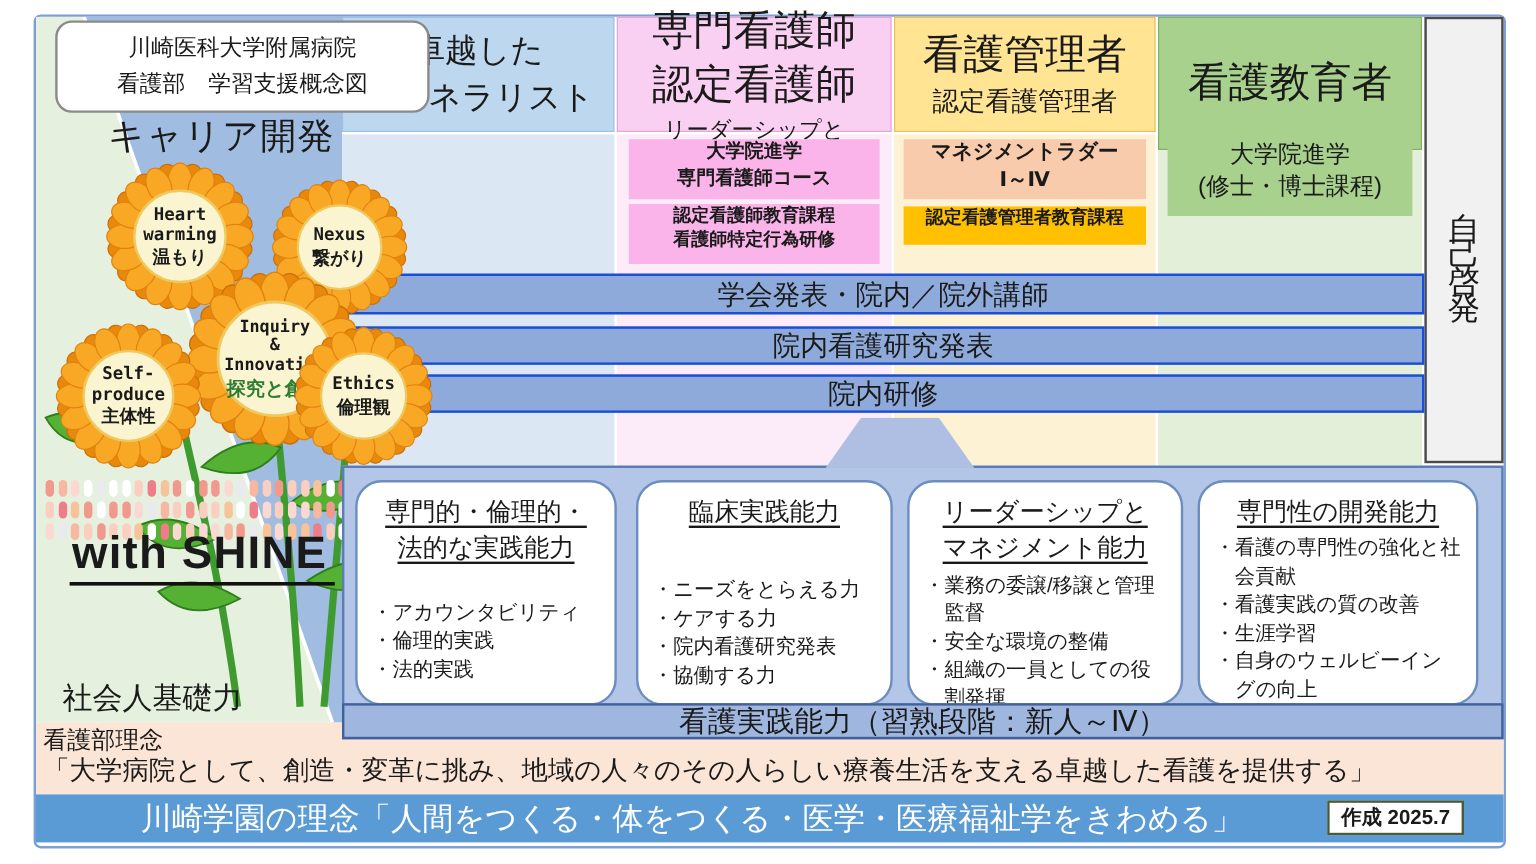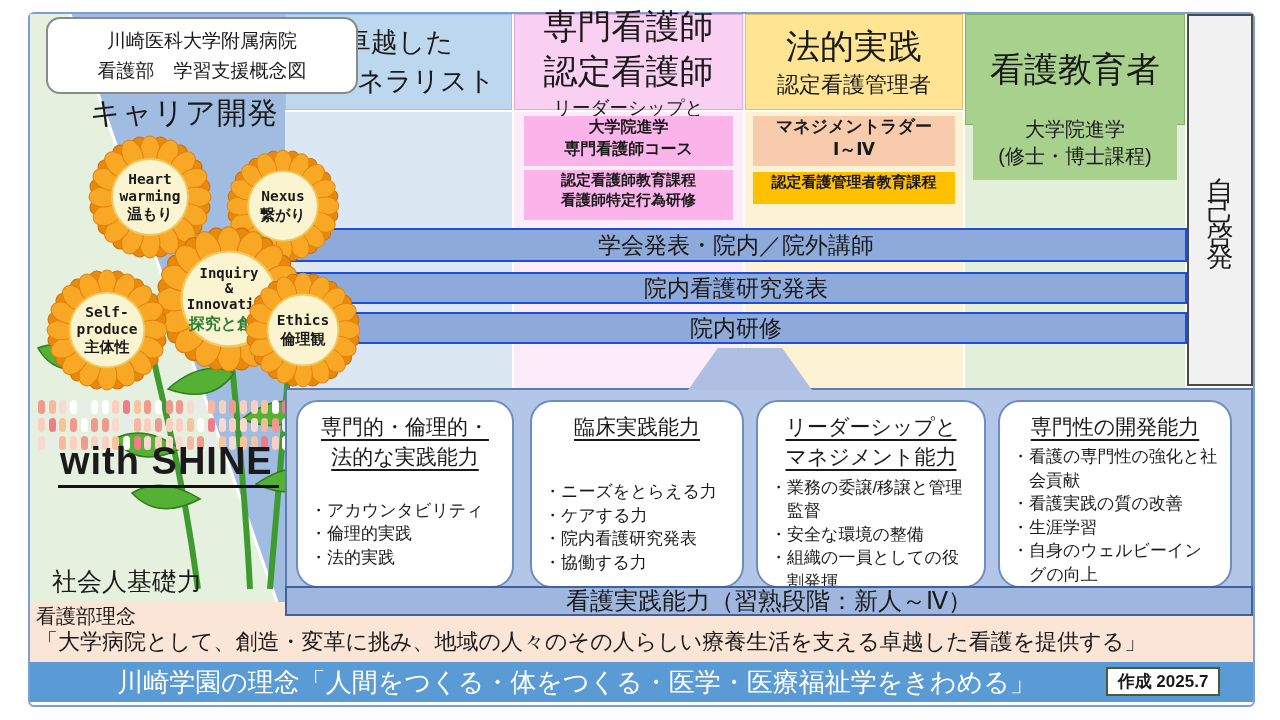--- a/index.html
+++ b/index.html
@@ -226,21 +226,21 @@
   <div id="col1-header" class="abs col-header">
     <div class="big">卓越した</div>
     <div class="big">ジェネラリスト</div>
   </div>
   <div id="col2-header" class="abs col-header">
     <div class="big">専門看護師</div>
     <div class="big">認定看護師</div>
     <div class="small">リーダーシップと</div>
   </div>
   <div id="col3-header" class="abs col-header">
-    <div class="big">法的実践</div>
+    <div class="big">看護管理者</div>
     <div class="small">認定看護管理者</div>
   </div>
   <div id="col4-header" class="abs col-header">
     <div class="big">看護教育者</div>
   </div>
 
   <div id="col1-body" class="abs col-body"></div>
   <div id="col2-body" class="abs col-body"></div>
   <div id="col3-body" class="abs col-body"></div>
   <div id="col4-body" class="abs col-body"></div>

